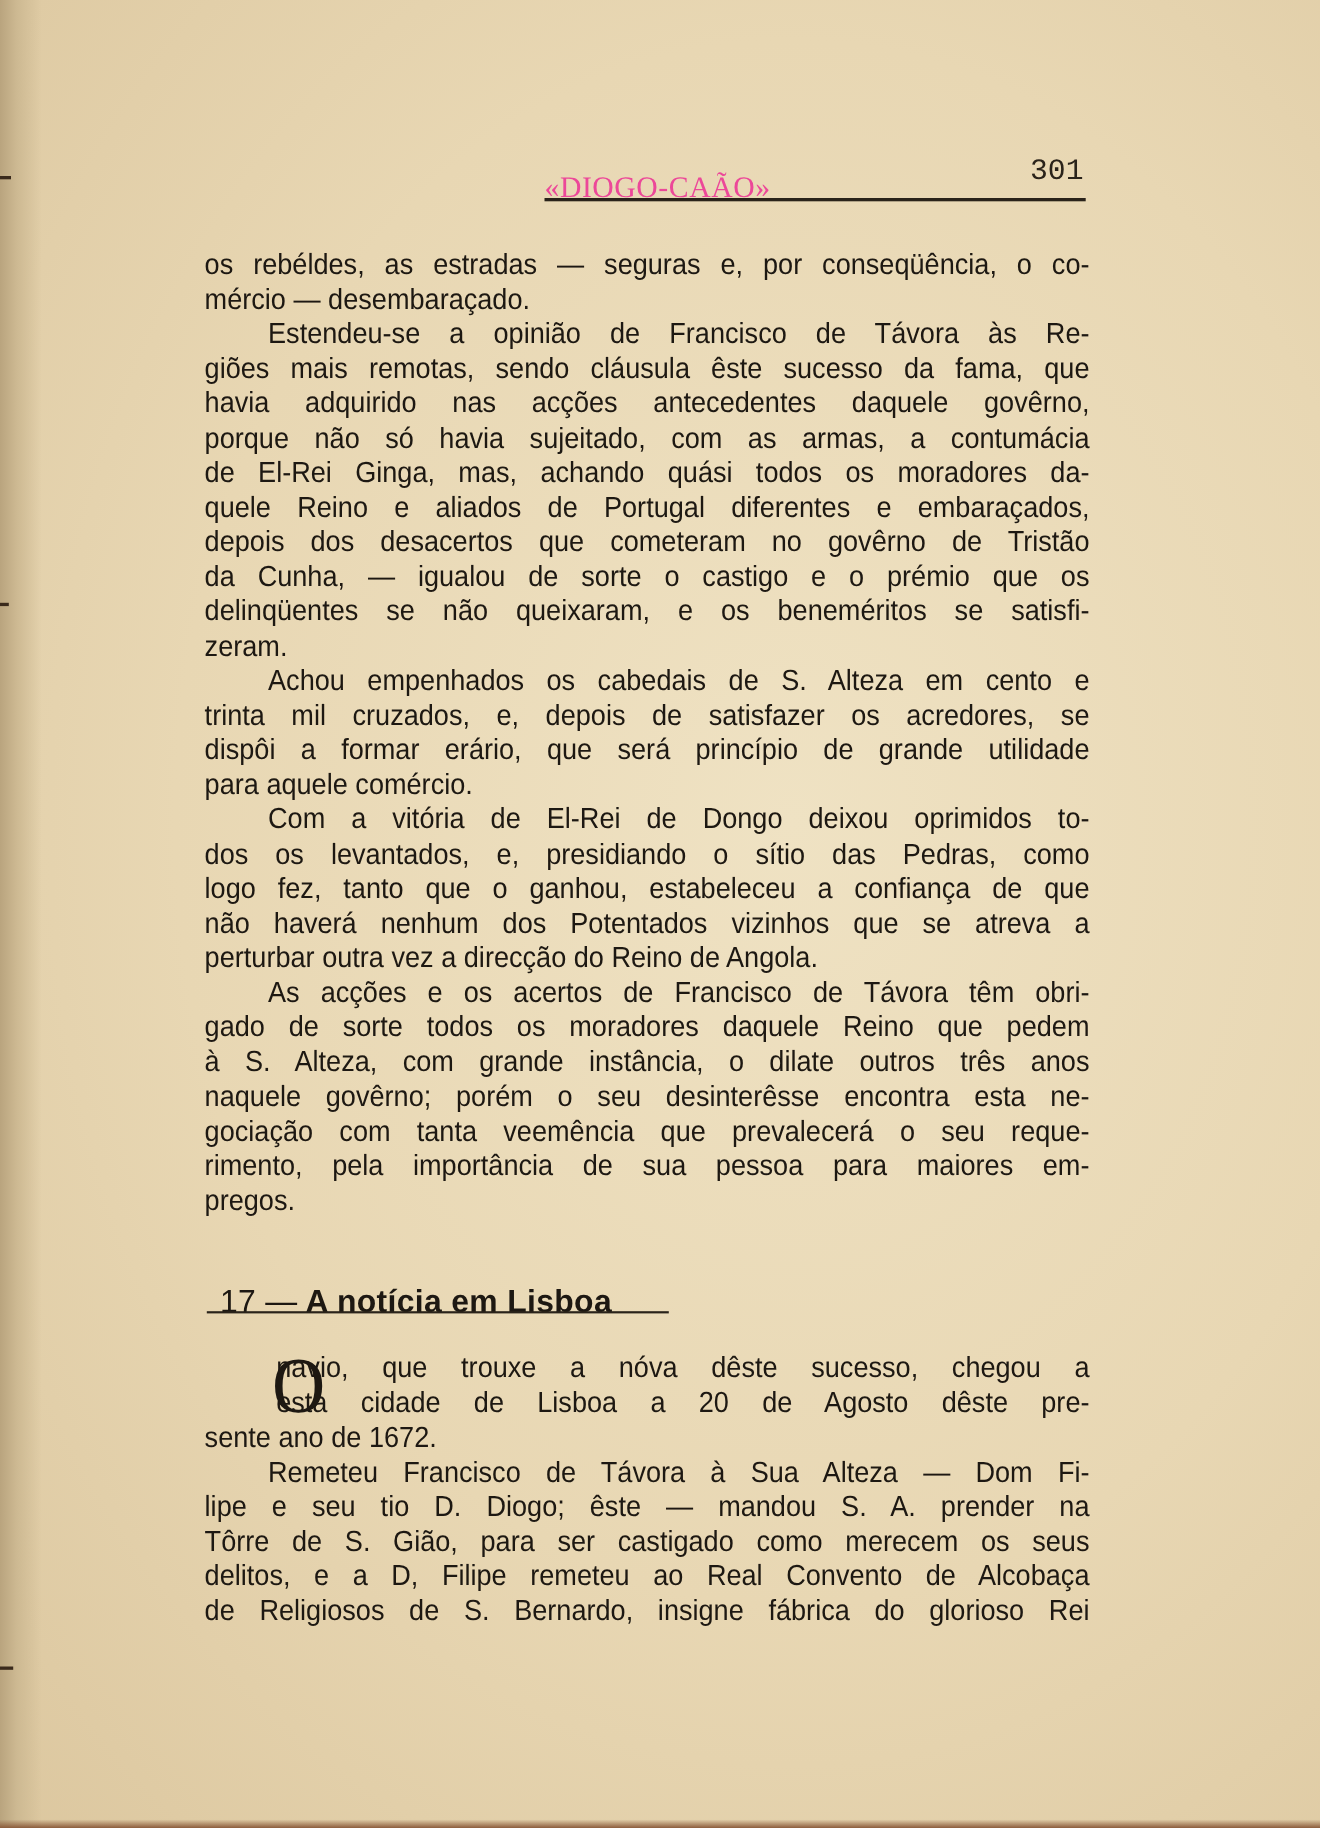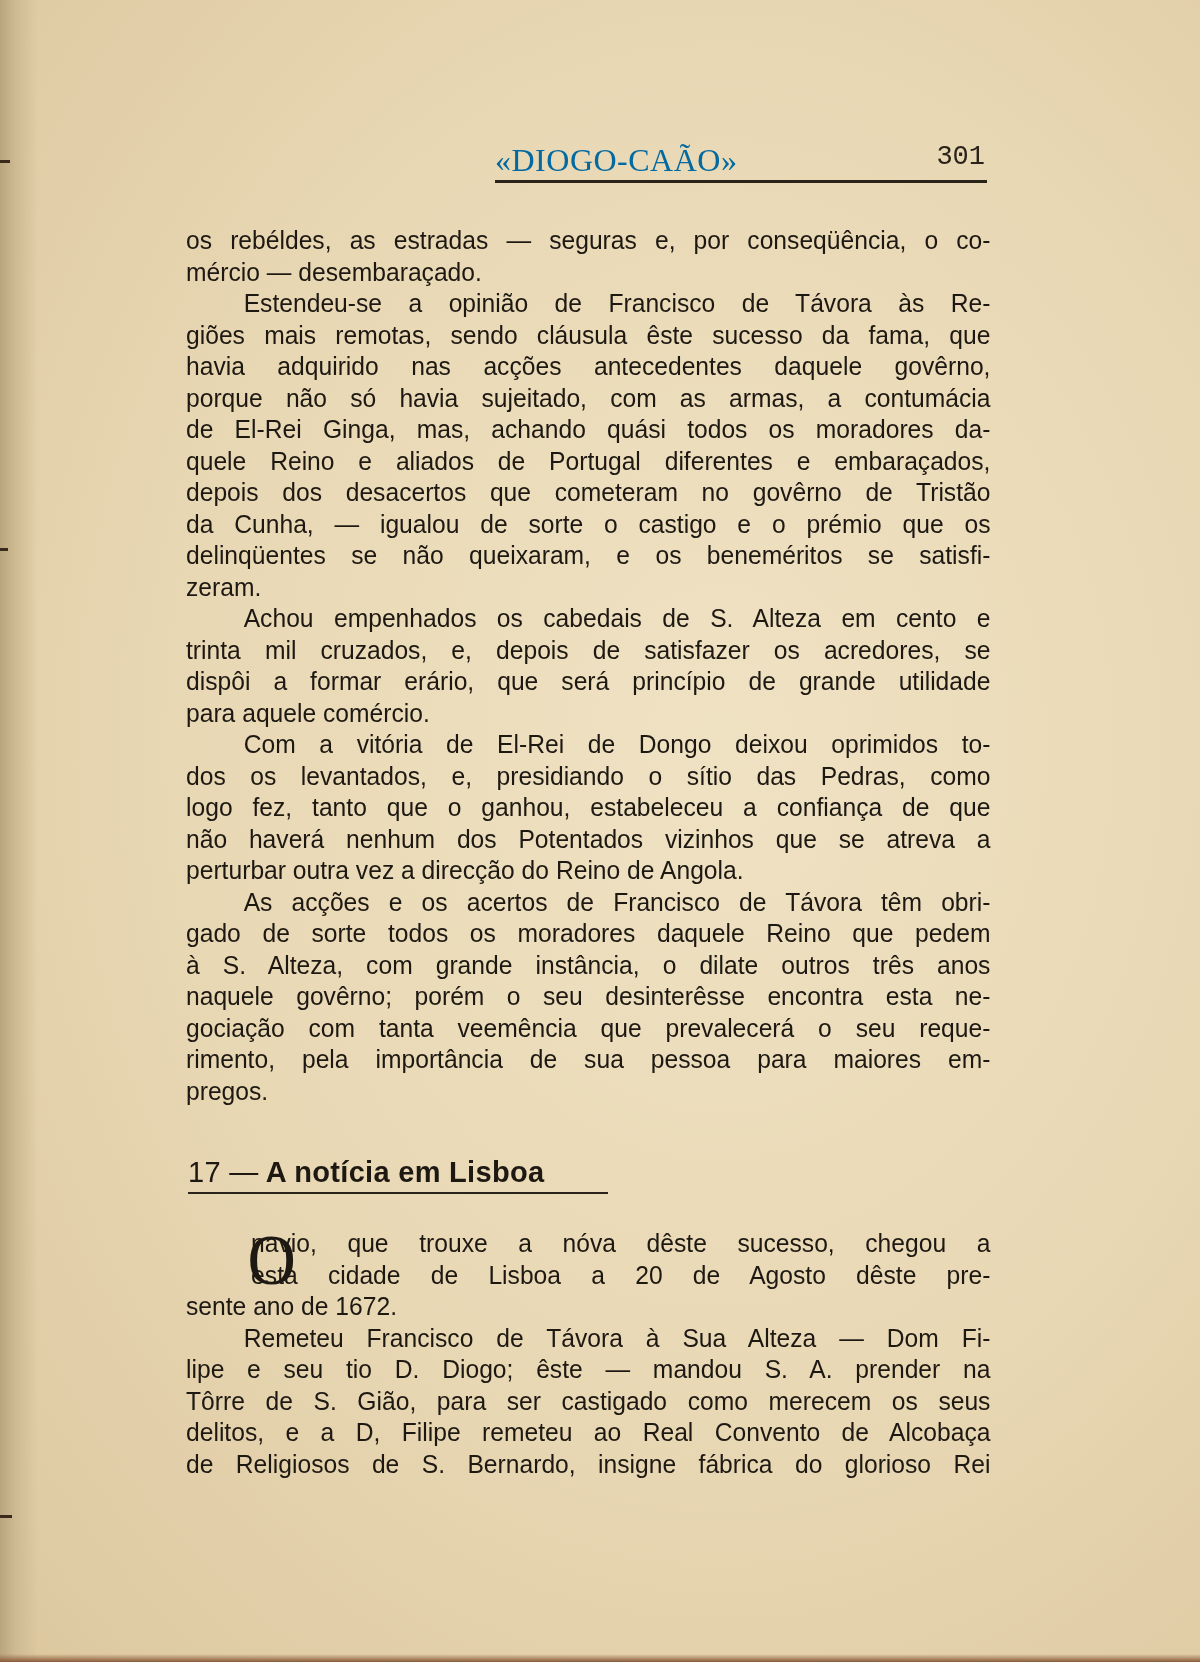--- a/index.html
+++ b/index.html
@@ -17,23 +17,23 @@
   }
   .bottom-edge {
     position:absolute; left:0; bottom:0; width:1200px; height:8px;
     background: linear-gradient(to bottom, rgba(0,0,0,0), #8a5a3a);
   }
   .mark { position:absolute; height:3px; background:#3a2a1c; }
   .running-head {
     position:absolute; left:495px; top:142px; width:490px; height:40px;
   }
   .running-title {
-    position:absolute; left:0; top:0;
-    font-family:"Liberation Serif", serif; font-size:32px; letter-spacing:0.5px;
-    color:#0369a1;
+    position:absolute; left:0; top:13px;
+    font-family:"Liberation Serif", serif; font-size:27px; letter-spacing:0.5px;
+    color:#ec4899;
   }
   .page-number {
     position:absolute; right:0; top:0;
     font-family:Liberation Mono, monospace; font-size:27px; color:#2a231a;
   }
   .head-rule {
     position:absolute; left:495px; top:180px; width:492px; height:3px; background:#2a231a;
   }
   .text-block {
     position:absolute; left:186px; top:225px; width:804px;
@@ -103,21 +103,21 @@
     <span class="line last">perturbar outra vez a direcção do Reino de Angola.</span>
     <span class="line indent">As acções e os acertos de Francisco de Távora têm obri-</span>
     <span class="line">gado de sorte todos os moradores daquele Reino que pedem</span>
     <span class="line">à S. Alteza, com grande instância, o dilate outros três anos</span>
     <span class="line">naquele govêrno; porém o seu desinterêsse encontra esta ne-</span>
     <span class="line">gociação com tanta veemência que prevalecerá o seu reque-</span>
     <span class="line">rimento, pela importância de sua pessoa para maiores em-</span>
     <span class="line last">pregos.</span>
   </main>
 
-<h2 class="section-heading" style="margin:0;">
+<h2 class="section-heading" style="margin:12px;">
   <span class="num">17 —</span>
   <span>A notícia em Lisboa</span>
 </h2>
 <div class="section-rule"></div>
 
 <section class="text-block-2" id="block2">
   <span class="dropcap">O</span>
   <span class="line dropcap-line">navio, que trouxe a nóva dêste sucesso, chegou a</span>
   <span class="line dropcap-line">esta cidade de Lisboa a 20 de Agosto dêste pre-</span>
 <span class="line last">sente ano de 1672.</span>

